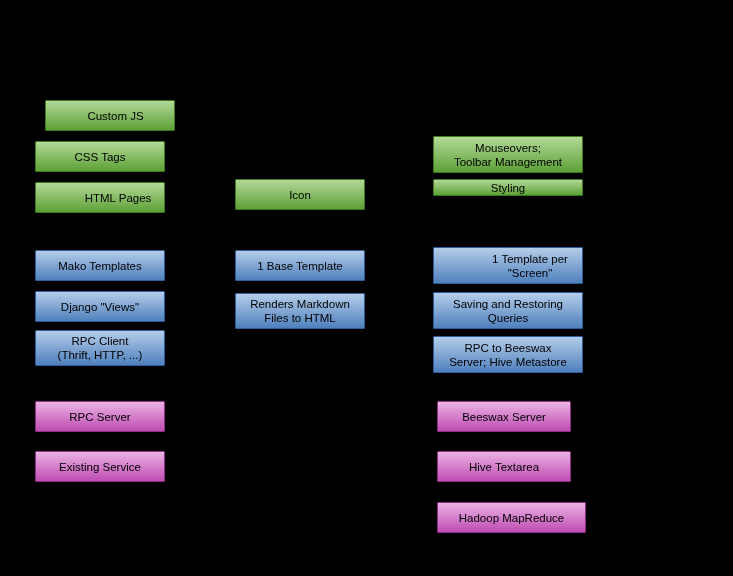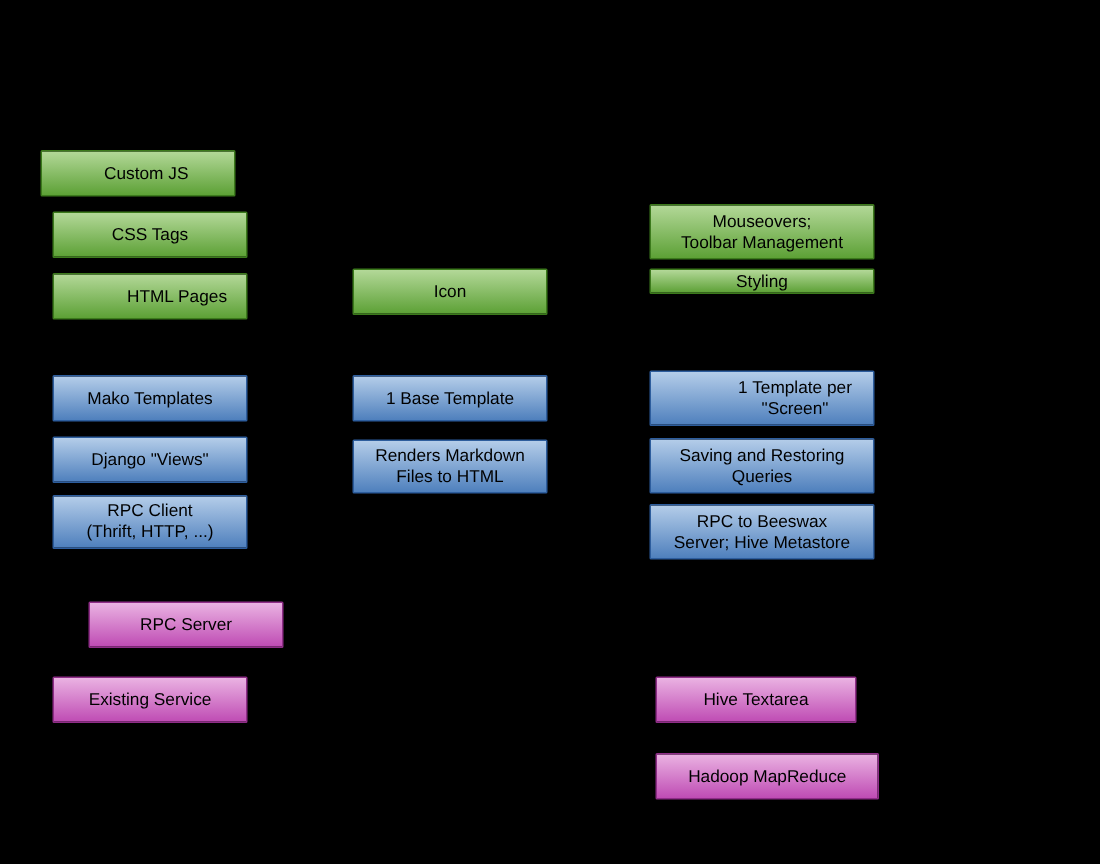--- a/index.html
+++ b/index.html
@@ -43,40 +43,41 @@
   .magenta {
     background: linear-gradient(to bottom, var(--magenta-top), var(--magenta-bottom));
     border: 1px solid var(--magenta-border);
   }
 </style>
 </head>
 <body>
 
 <div class="canvas">
 
-  <div class="box green" style="left:27px; top:100px; width:130px; height:31px;padding-left:11px;">Custom JS</div>
+  <div class="box green" style="left:45px; top:100px; width:130px; height:31px;padding-left:11px;">Custom JS</div>
   <div class="box green" style="left:35px; top:141px; width:130px; height:31px;">CSS Tags</div>
   <div class="box green" style="left:35px; top:182px; width:130px; height:31px;padding-left:36px;">HTML Pages</div>
   <div class="box blue" style="left:35px; top:250px; width:130px; height:31px;">Mako Templates</div>
   <div class="box blue" style="left:35px; top:291px; width:130px; height:31px;">Django "Views"</div>
   <div class="box blue" style="left:35px; top:330px; width:130px; height:36px;">RPC Client
 (Thrift, HTTP, ...)</div>
-  <div class="box magenta" style="left:35px; top:401px; width:130px; height:31px;margin-left:24px;">RPC Server</div>
+  <div class="box magenta" style="left:35px; top:401px; width:130px; height:31px;">RPC Server</div>
   <div class="box magenta" style="left:35px; top:451px; width:130px; height:31px;">Existing Service</div>
 
   <div class="box green" style="left:235px; top:179px; width:130px; height:31px;">Icon</div>
   <div class="box blue" style="left:235px; top:250px; width:130px; height:31px;">1 Base Template</div>
   <div class="box blue" style="left:235px; top:293px; width:130px; height:36px;">Renders Markdown
 Files to HTML</div>
 
   <div class="box green" style="left:433px; top:136px; width:150px; height:37px;">Mouseovers;
 Toolbar Management</div>
   <div class="box green" style="left:433px; top:179px; width:150px; height:17px;">Styling</div>
   <div class="box blue" style="left:433px; top:247px; width:150px; height:37px;padding-left:44px;">1 Template per
 "Screen"</div>
   <div class="box blue" style="left:433px; top:292px; width:150px; height:37px;">Saving and Restoring
 Queries</div>
   <div class="box blue" style="left:433px; top:336px; width:150px; height:37px;">RPC to Beeswax
 Server; Hive Metastore</div>
+  <div class="box magenta" style="left:437px; top:401px; width:134px; height:31px;">Beeswax Server</div>
   <div class="box magenta" style="left:437px; top:451px; width:134px; height:31px;">Hive Textarea</div>
   <div class="box magenta" style="left:437px; top:502px; width:149px; height:31px;">Hadoop MapReduce</div>
 
 </div>
 
 </body></html>

